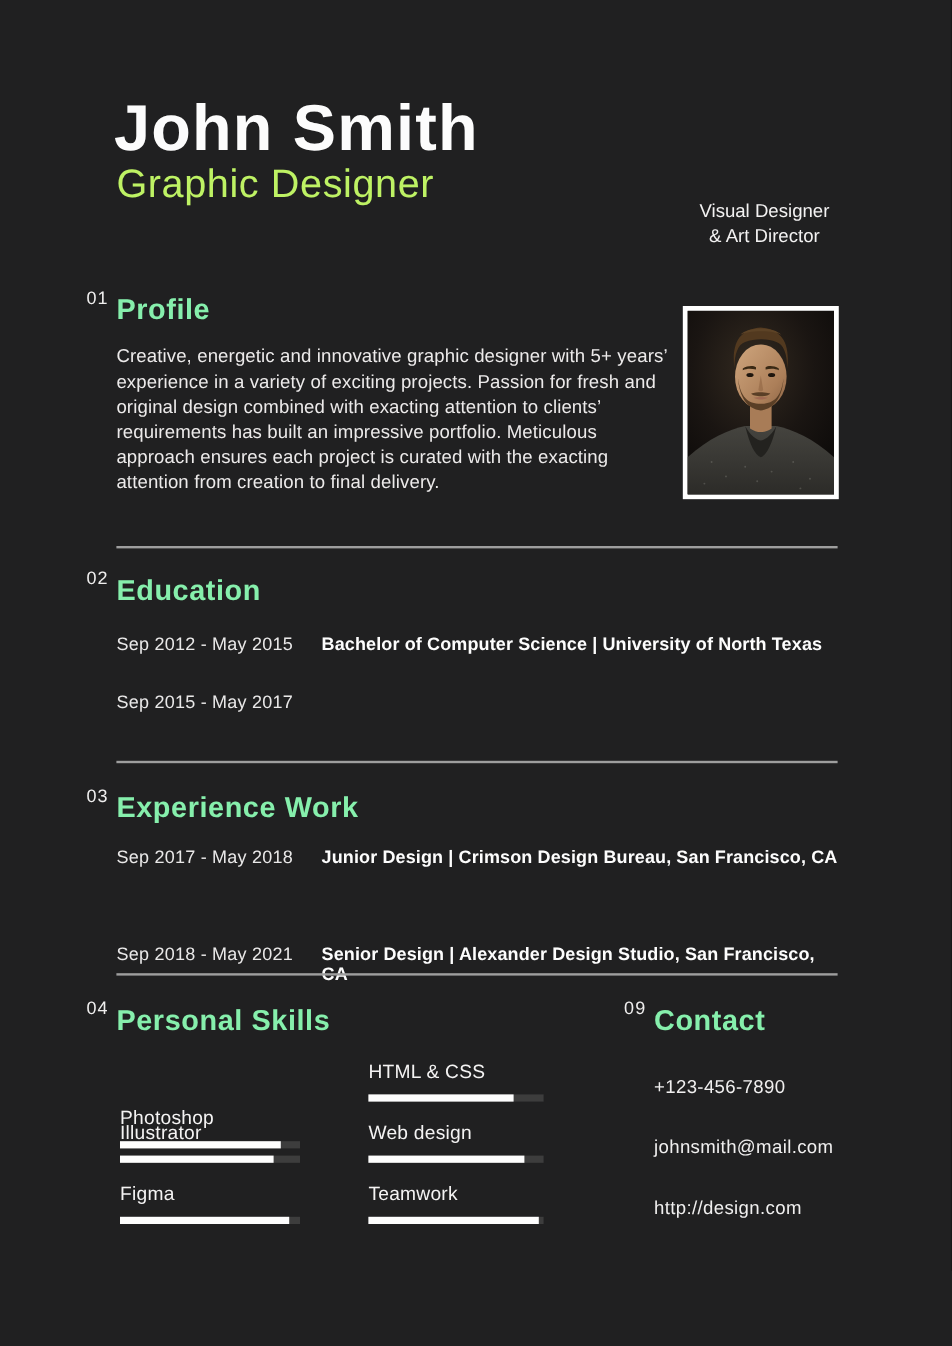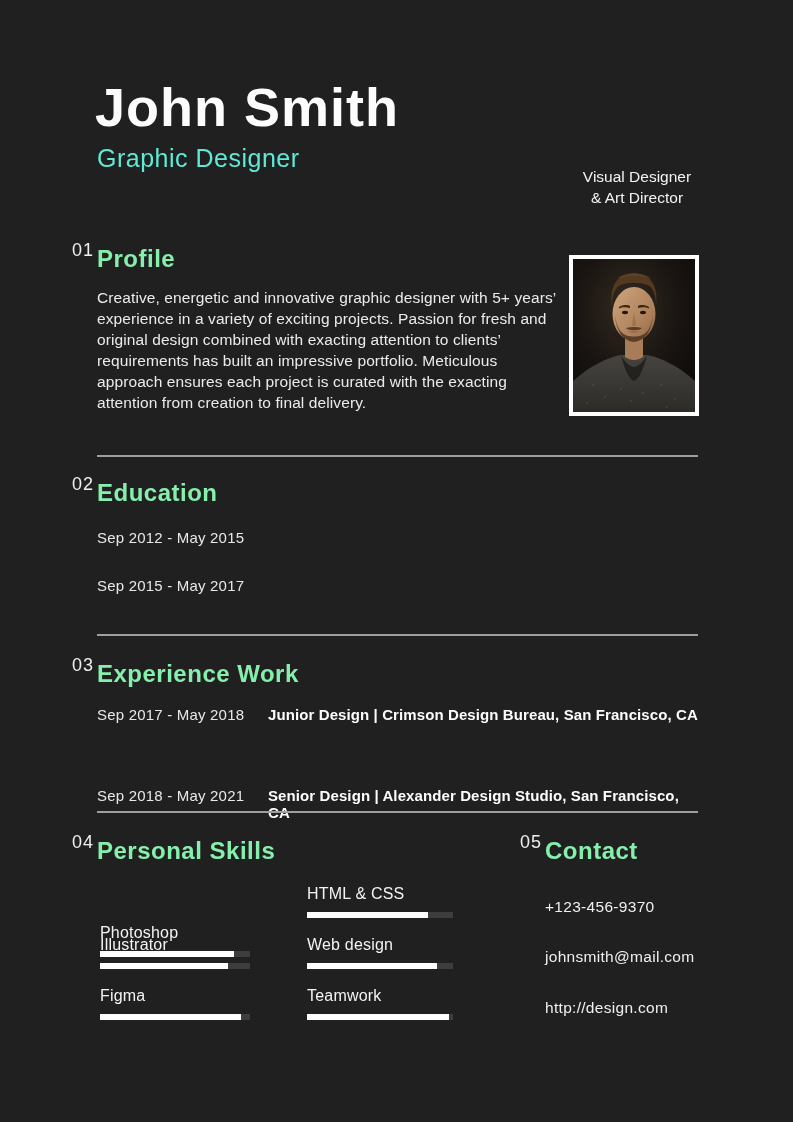--- a/index.html
+++ b/index.html
@@ -14,35 +14,35 @@
   }
   .abs{position:absolute;}
 
   
   .name{
     left:95px;top:78px;
     font-size:54px;font-weight:700;color:#fcfcfc;
     letter-spacing:1px;line-height:1.1;
   }
   .job-title{
-    left:97px;top:144px;
-    font-size:25px;font-weight:400;color:#5eead4;
+    left:97px;top:134px;
+    font-size:33px;font-weight:400;color:#bef264;
     letter-spacing:0.5px;
   }
   .tagline{
     left:561px;top:166px;width:152px;
     font-size:15.5px;line-height:21px;color:#f3f2f2;
     text-align:center;
   }
 
   
   .sec-head{height:30px;}
   .sec-num{
     position:absolute;left:-25px;top:-5px;
-    font-size:18px;color:#efeeee;font-weight:400;letter-spacing:1px;
+    font-size:15px;color:#efeeee;font-weight:400;letter-spacing:1px;
   }
   .sec-title{
     margin:0;font-size:24px;font-weight:700;color:#86efac;letter-spacing:0.5px;
   }
 
   .profile-body{
     left:97px;top:288px;width:470px;
     font-size:15.5px;line-height:20.9px;color:#eceaea;
     letter-spacing:0.1px;
   }
@@ -152,20 +152,21 @@
   </div>
 
   <div class="abs divider" style="top:455px;"></div>
 
   <div class="abs sec-head" style="left:97px;top:479px;">
     <span class="sec-num">02</span>
     <h2 class="sec-title">Education</h2>
   </div>
   <div class="abs entry-row" style="top:529px;">
     <span class="entry-dates">Sep 2012 - May 2015</span>
+    <span class="entry-desc">Bachelor of Computer Science | University of North Texas</span>
   </div>
   <div class="abs entry-row" style="top:577px;">
     <span class="entry-dates">Sep 2015 - May 2017</span>
   </div>
 
   <div class="abs divider" style="top:634px;"></div>
 
   <div class="abs sec-head" style="left:97px;top:660px;">
     <span class="sec-num">03</span>
     <h2 class="sec-title">Experience Work</h2>
@@ -217,20 +218,20 @@
       </div>
   </div>
   <div class="abs skill" style="left:307px;top:936px;width:146px;">
     <div class="skill-label">Web design</div>
     <div class="skill-track">
         <div class="skill-fill" style="width: 89%;"></div>
       </div>
   </div>
 
   <div class="abs sec-head" style="left:545px;top:837px;">
-    <span class="sec-num">05</span>
+    <span class="sec-num">09</span>
     <h2 class="sec-title">Contact</h2>
   </div>
-  <a class="abs contact-item" style="top:898px;">+123-456-9370</a>
+  <a class="abs contact-item" style="top:898px;">+123-456-7890</a>
   <a class="abs contact-item" style="top:948px;">johnsmith@mail.com</a>
   <a class="abs contact-item" style="top:999px;">http://design.com</a>
 
 </div>
 
 </body></html>

